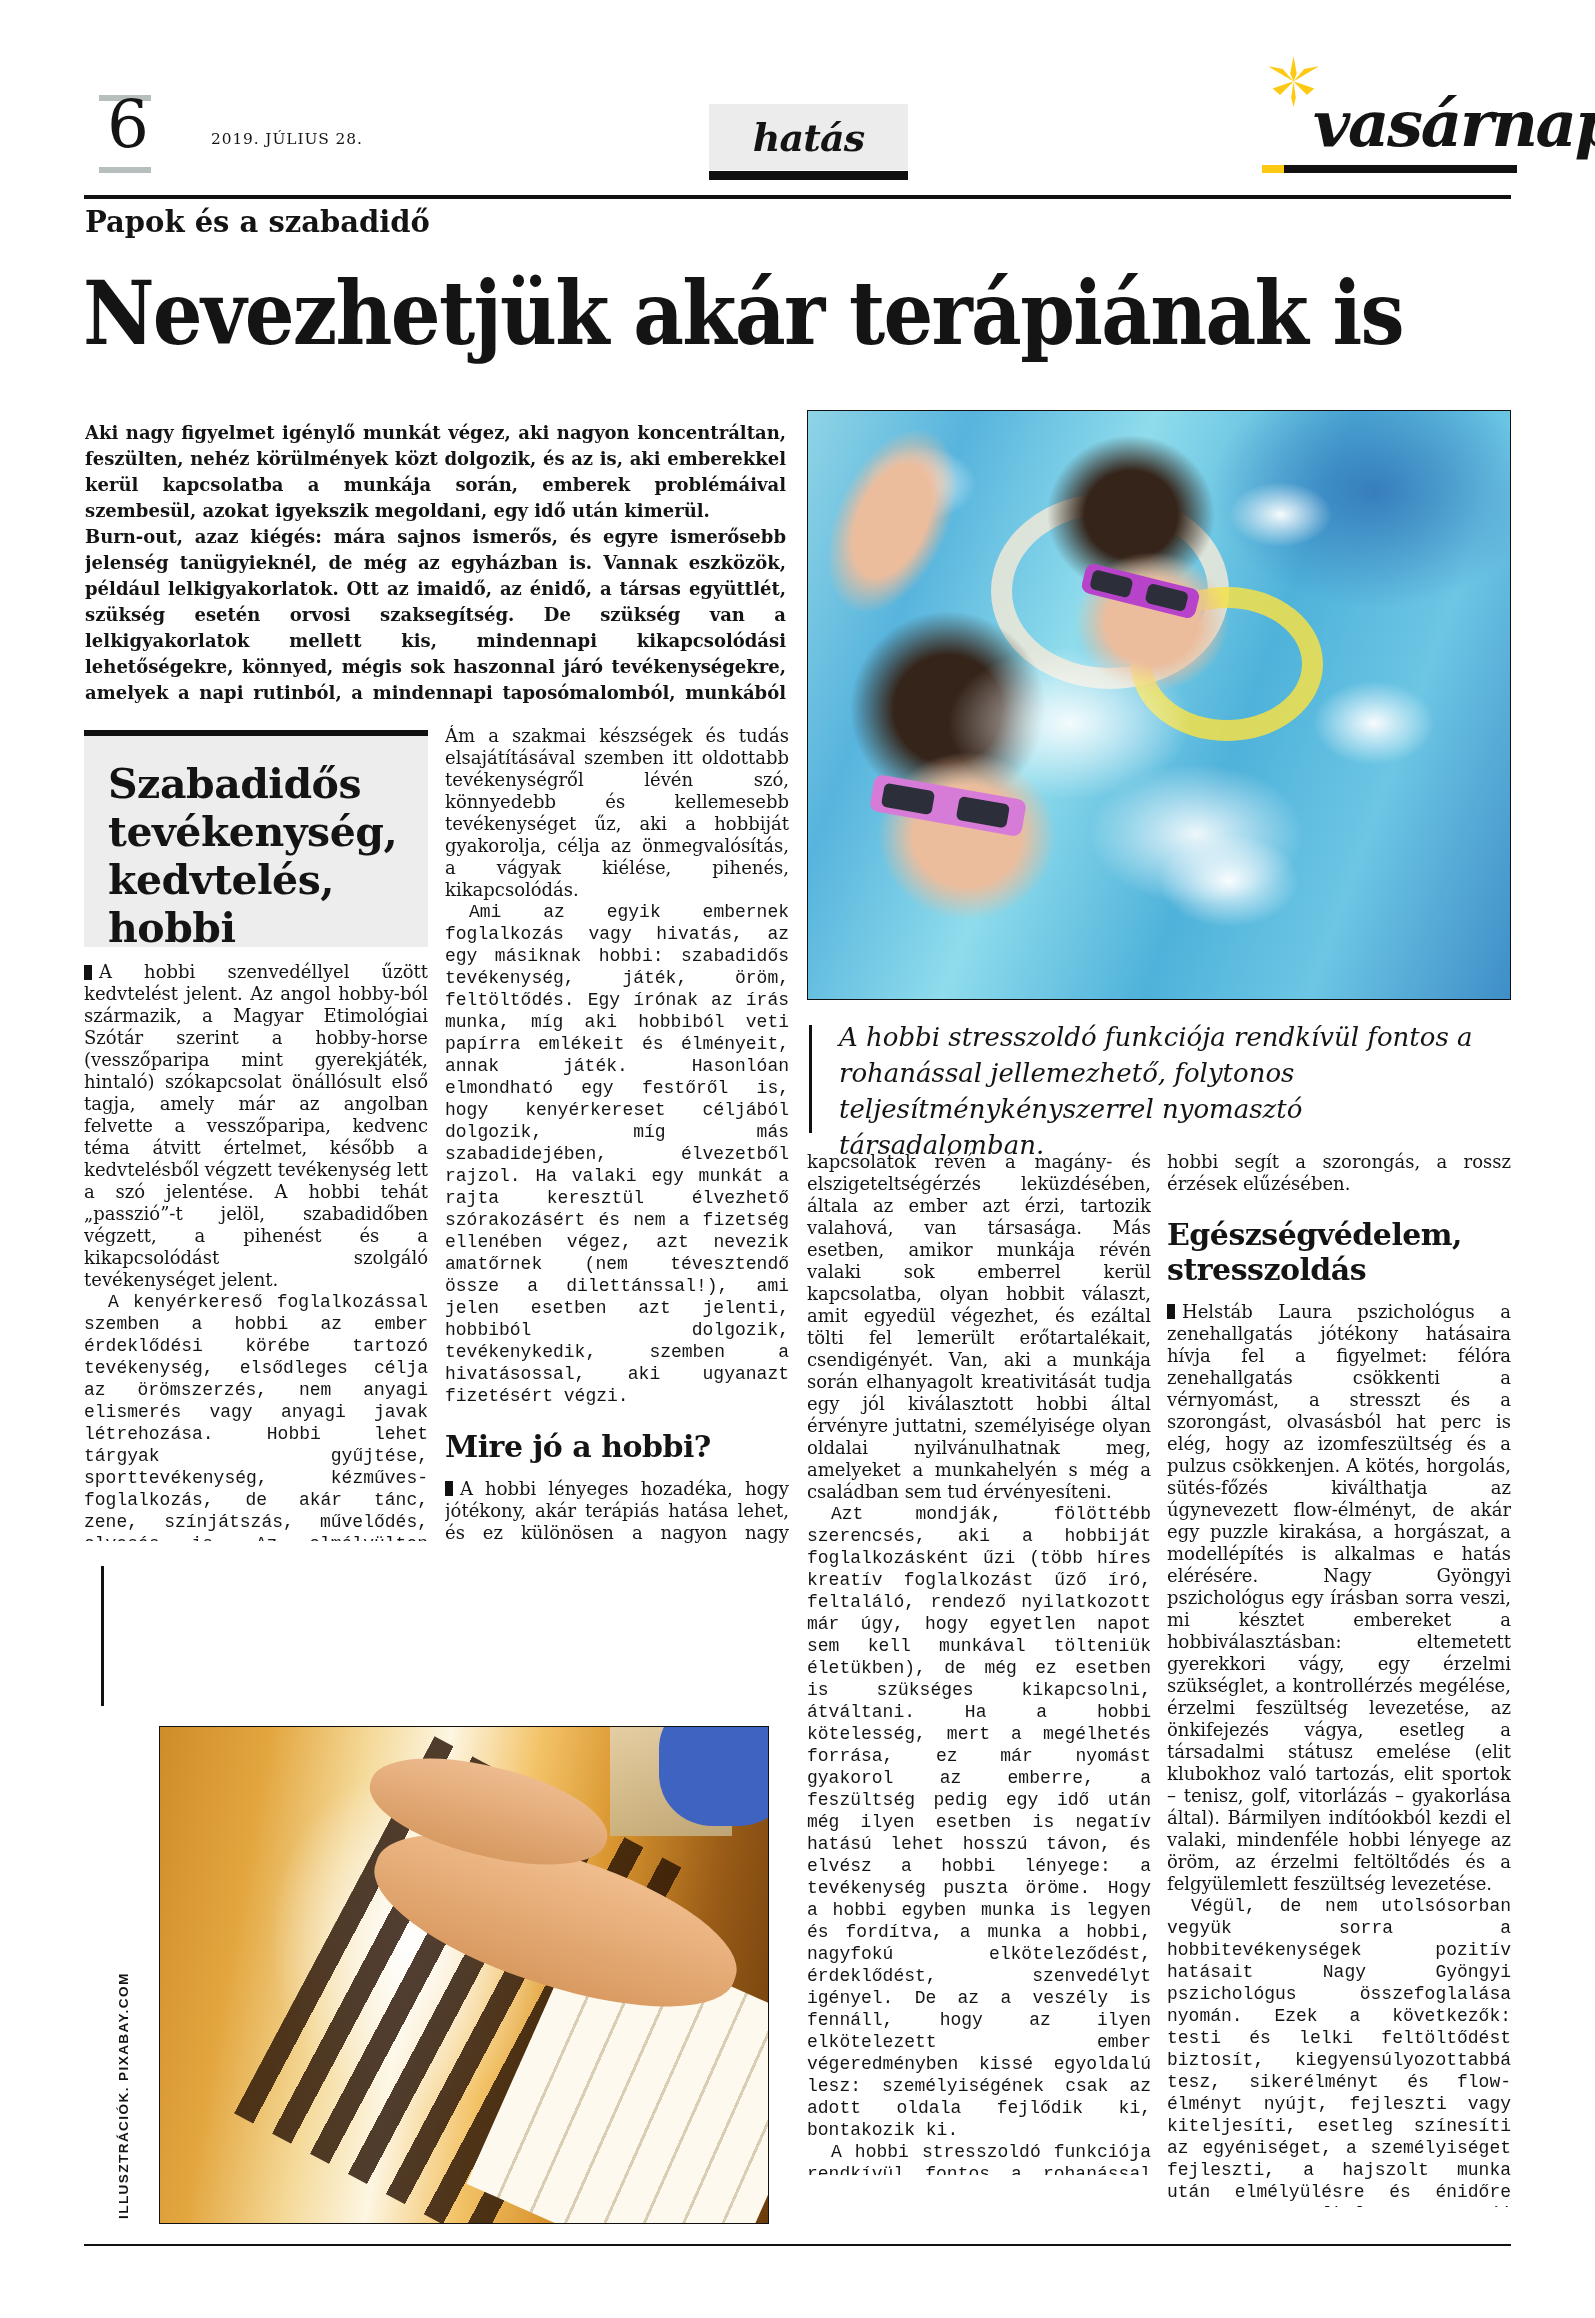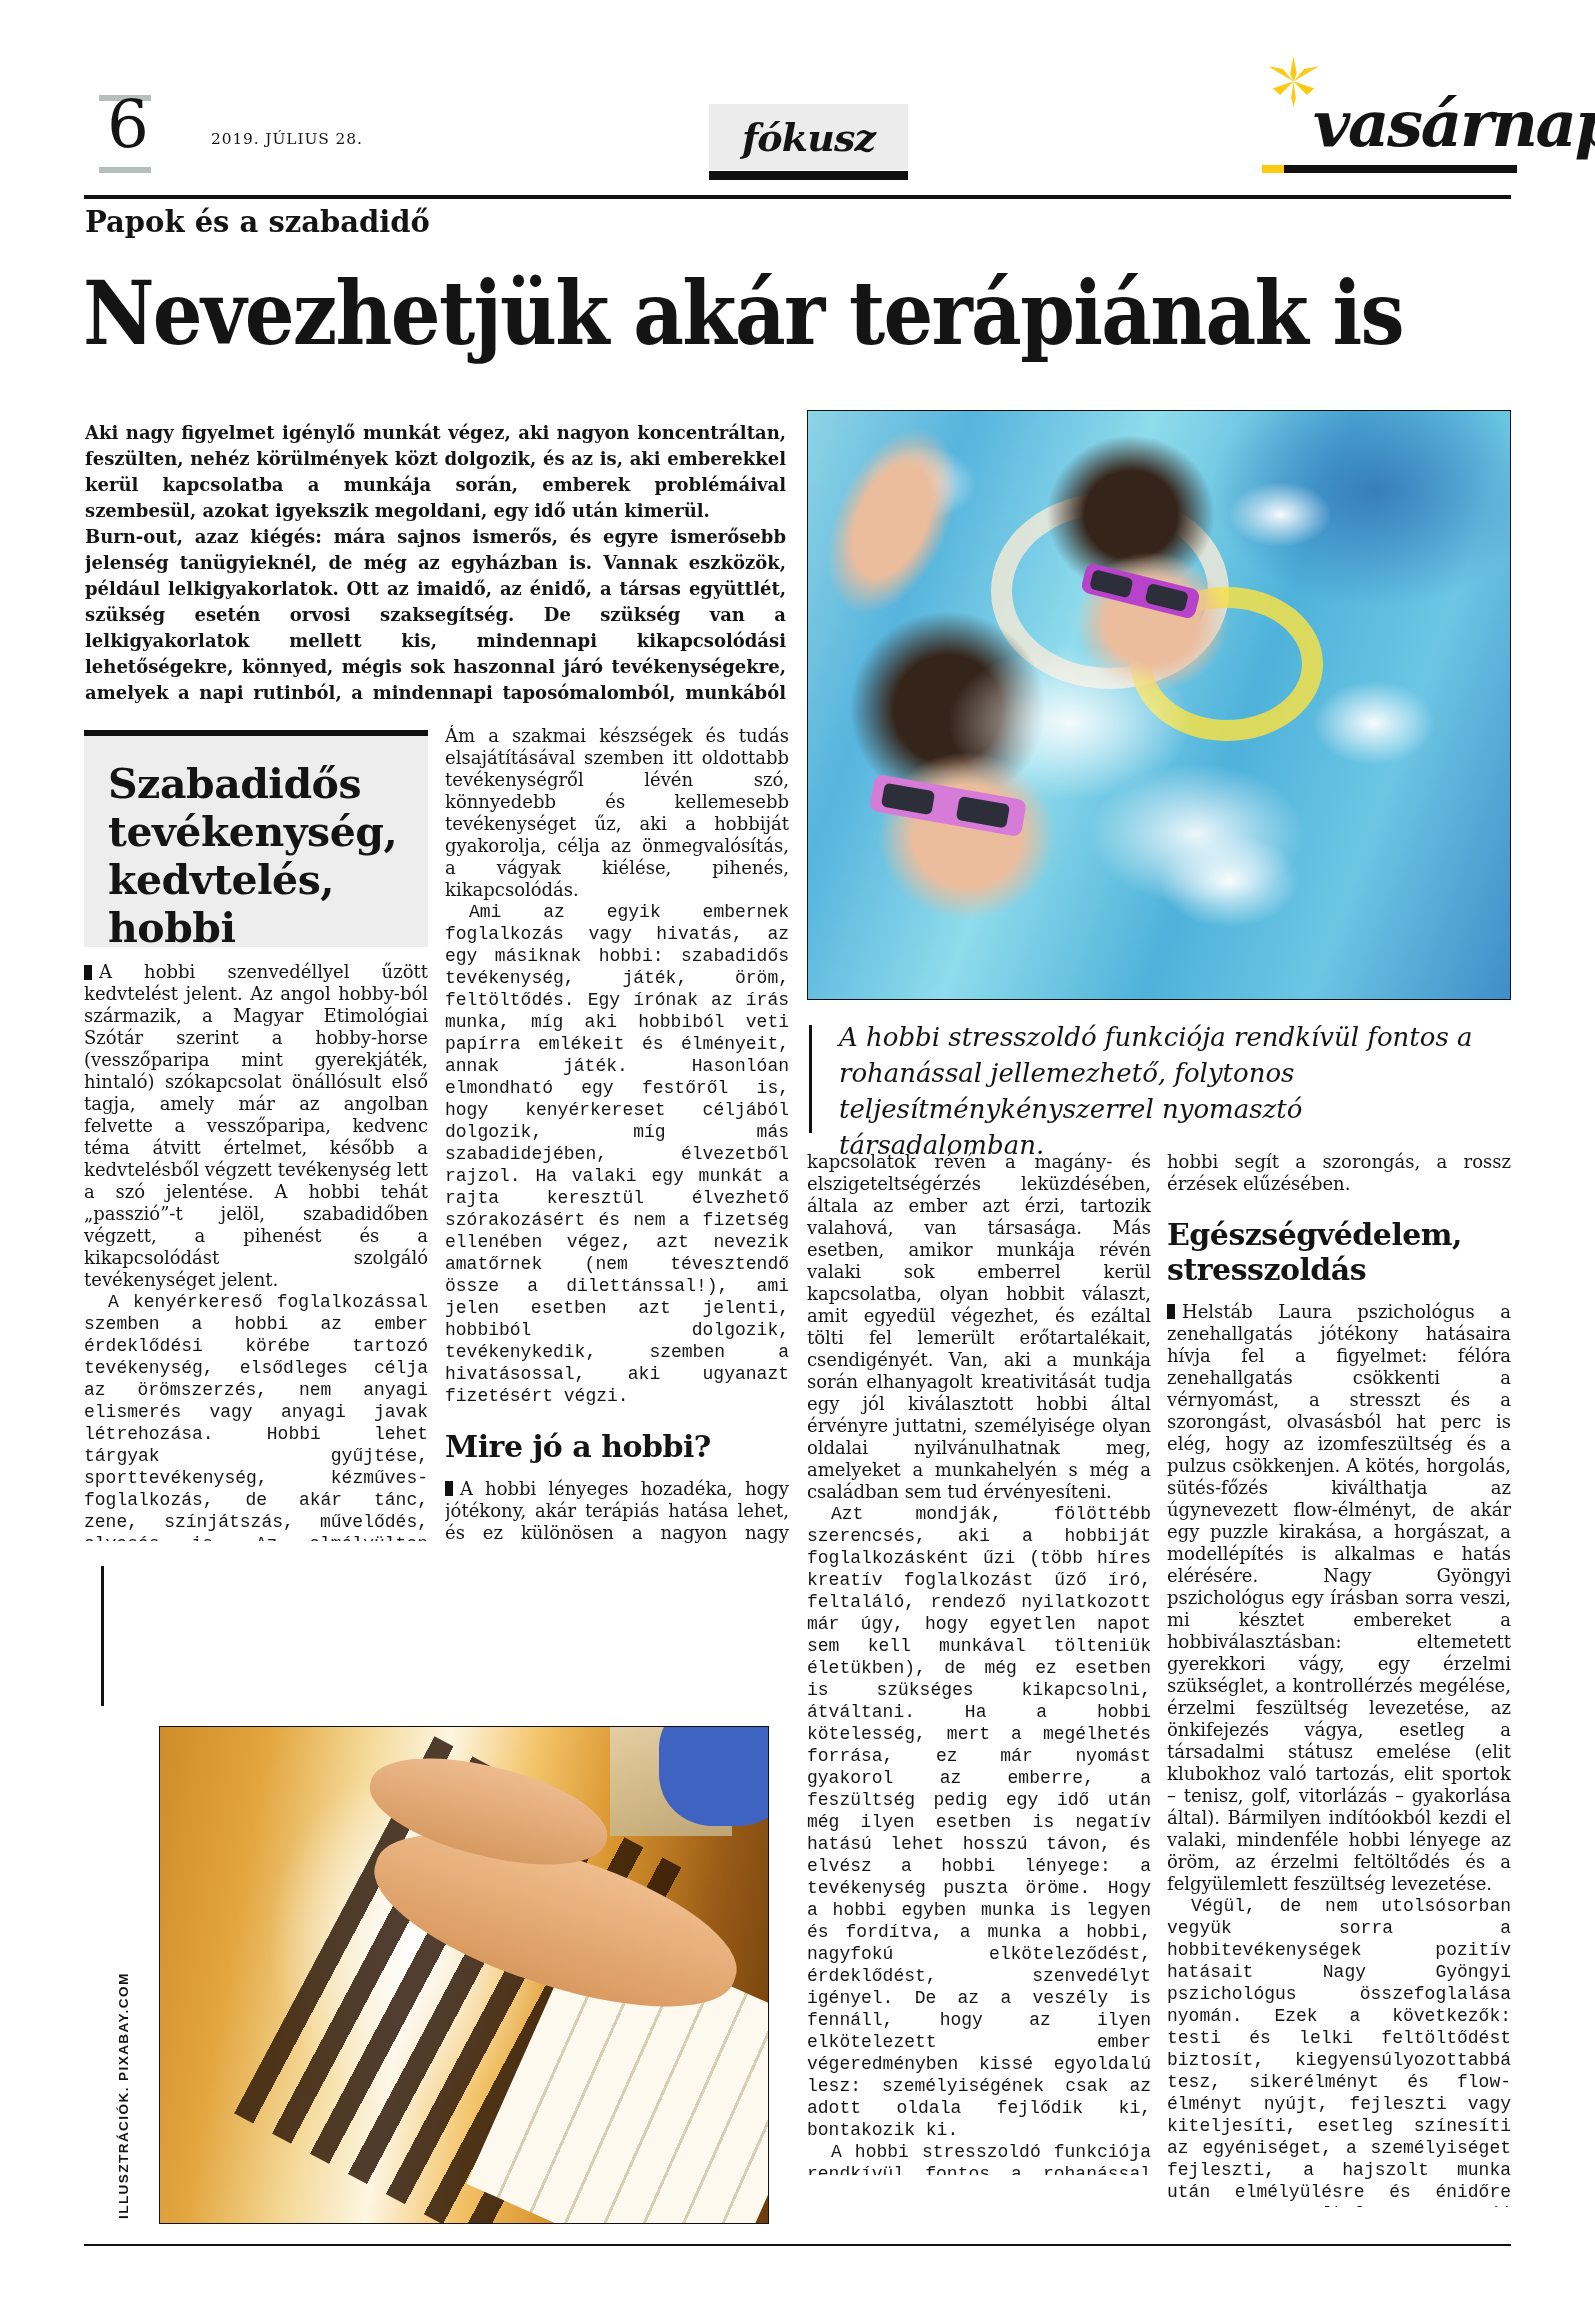--- a/index.html
+++ b/index.html
@@ -87,21 +87,21 @@
 <body>
 
 <div class="page">
 
   <div class="tick" style="left:99px;top:95px;"></div>
   <div class="pagenum">6</div>
   <div class="tick" style="left:99px;top:167px;"></div>
   <div class="date">2019. JÚLIUS 28.</div>
 
   <div class="fokusz-box">
-    <span class="lbl">fókusz</span>
+    <span class="lbl">hatás</span>
   </div>
   <div class="fokusz-bar"></div>
 
   <div class="star">
     <svg width="51" height="51" viewBox="0 0 110 110">
       <g fill="#fdc913">
         <polygon points="55,0 62,38 55,55 48,38"></polygon>
         <polygon points="110,22 70,46 55,55 78,28"></polygon>
         <polygon points="0,22 40,46 55,55 32,28"></polygon>
         <polygon points="100,70 66,58 55,55 84,84"></polygon>

